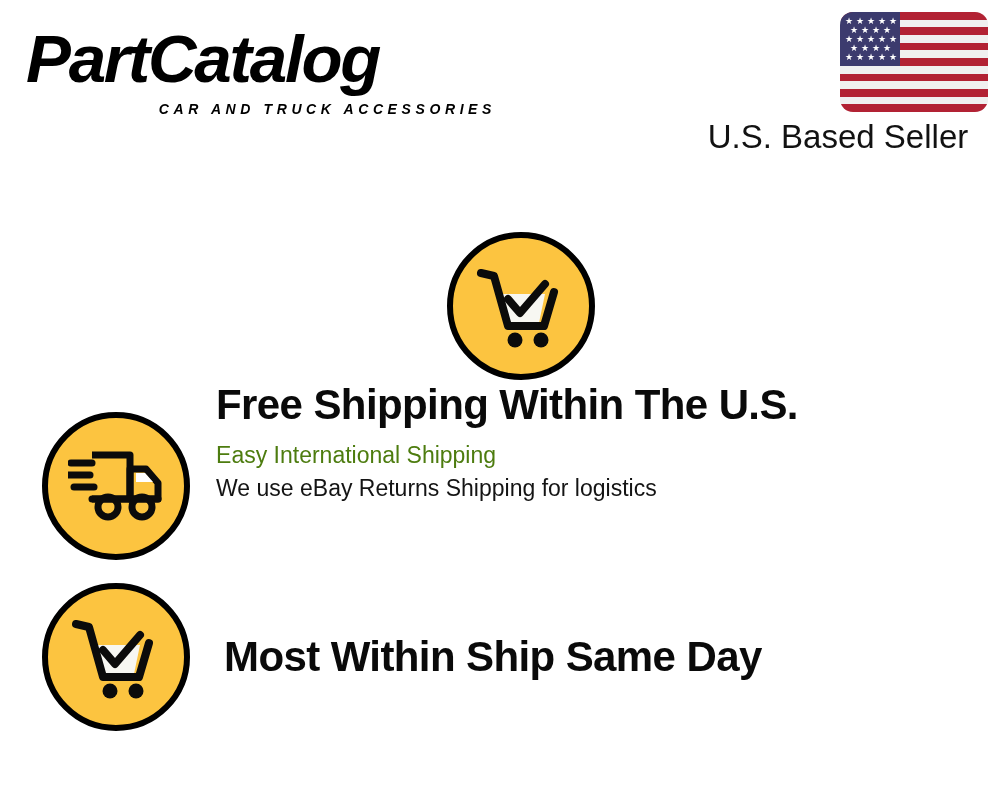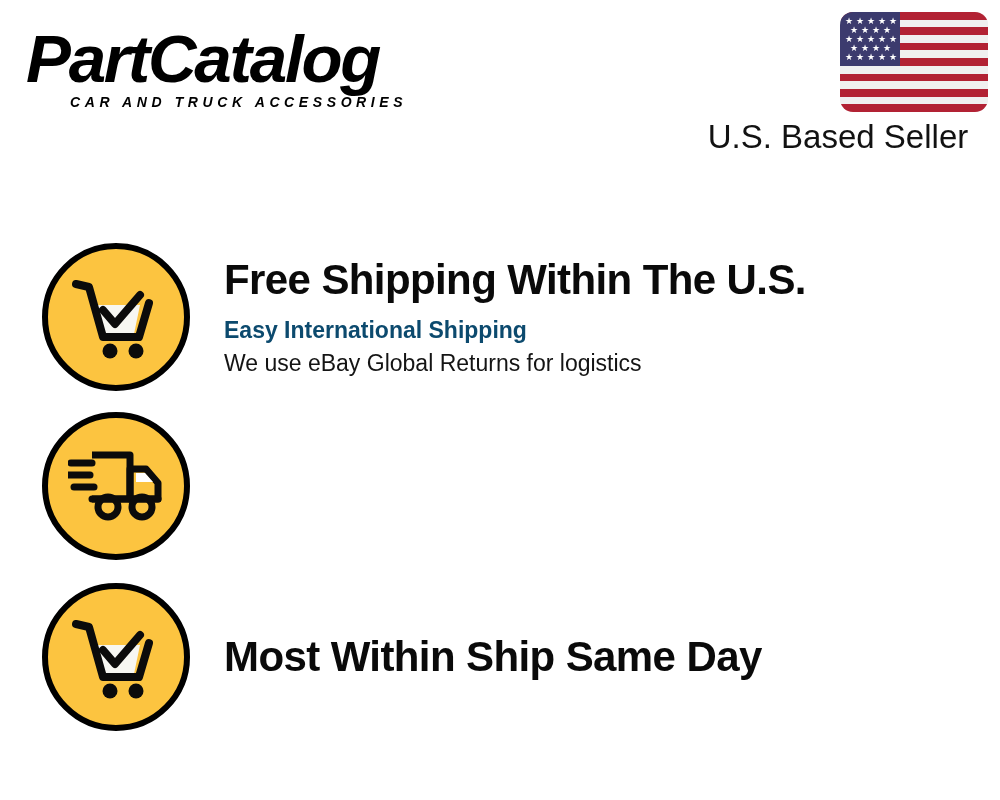--- a/index.html
+++ b/index.html
@@ -46,22 +46,23 @@
   }
   .logo-tagline {
     font-family: "Liberation Sans", sans-serif;
     font-weight: 700;
     font-style: italic;
     font-size: 14px;
     line-height: 16px;
     letter-spacing: 4.6px;
     color: #000000;
     white-space: nowrap;
-    margin-top: 1px;
+    margin-top: 8px;
     margin-left: 44px;
+    text-align: right;
   }
 
   
   .flag-block {
     position: absolute;
     right: 12px;
     top: 12px;
     width: 300px;
     text-align: right;
   }
@@ -116,21 +117,21 @@
     left: 0;
     width: 1000px;
   }
   .benefit-row {
     position: absolute;
     left: 0;
     width: 1000px;
     display: flex;
     align-items: center;
   }
-  .benefit-row.row-1 { top: 0px;   height: 170px; }
+  .benefit-row.row-1 { top: 0px;   height: 170px; flex-direction: column; }
   .benefit-row.row-2 { top: 176px; height: 155px; }
   .benefit-row.row-3 { top: 347px; height: 155px; }
 
   .badge {
     position: relative;
     flex: 0 0 auto;
     width: 148px;
     height: 148px;
     margin-left: 42px;
     border-radius: 50%;
@@ -165,24 +166,24 @@
     font-family: "Liberation Sans", sans-serif;
     font-weight: 400;
     font-size: 24px;
     line-height: 33px;
     color: #141414;
     margin-top: 2px;
     white-space: nowrap;
   }
   .benefit-strong {
     font-family: "Liberation Sans", sans-serif;
-    font-weight: 700;
+    font-weight: 400;
     font-size: 23px;
     line-height: 32px;
-    color: #0c4a6e;
+    color: #4d7c0f;
     margin-top: 9px;
     white-space: nowrap;
   }
   .benefit-note {
     font-family: "Liberation Sans", sans-serif;
     font-weight: 400;
     font-size: 23px;
     line-height: 32px;
     color: #141414;
     margin-top: 1px;
@@ -257,21 +258,21 @@
 
         <path d="M33 35 L45 49 L70 20" stroke="#0b0b0b" stroke-width="8" stroke-linecap="round" stroke-linejoin="round" fill="none"></path>
 
         <circle cx="40" cy="76" r="7.5" fill="#0b0b0b"></circle>
         <circle cx="66" cy="76" r="7.5" fill="#0b0b0b"></circle>
       </svg>
     </div>
     <div class="benefit-text">
       <div class="benefit-title">Free Shipping Within The U.S.</div>
       <div class="benefit-strong">Easy International Shipping</div>
-      <div class="benefit-note">We use eBay Global Returns for logistics</div>
+      <div class="benefit-note">We use eBay Returns Shipping for logistics</div>
     </div>
   </div>
 
   <div class="benefit-row row-2">
     <div class="badge">
       <svg width="96" height="74" viewBox="0 0 96 74" fill="none">
 
         <path d="M3 14 H24" stroke="#0b0b0b" stroke-width="7" stroke-linecap="round"></path>
         <path d="M0 26 H22" stroke="#0b0b0b" stroke-width="7" stroke-linecap="round"></path>
         <path d="M6 38 H26" stroke="#0b0b0b" stroke-width="7" stroke-linecap="round"></path>

